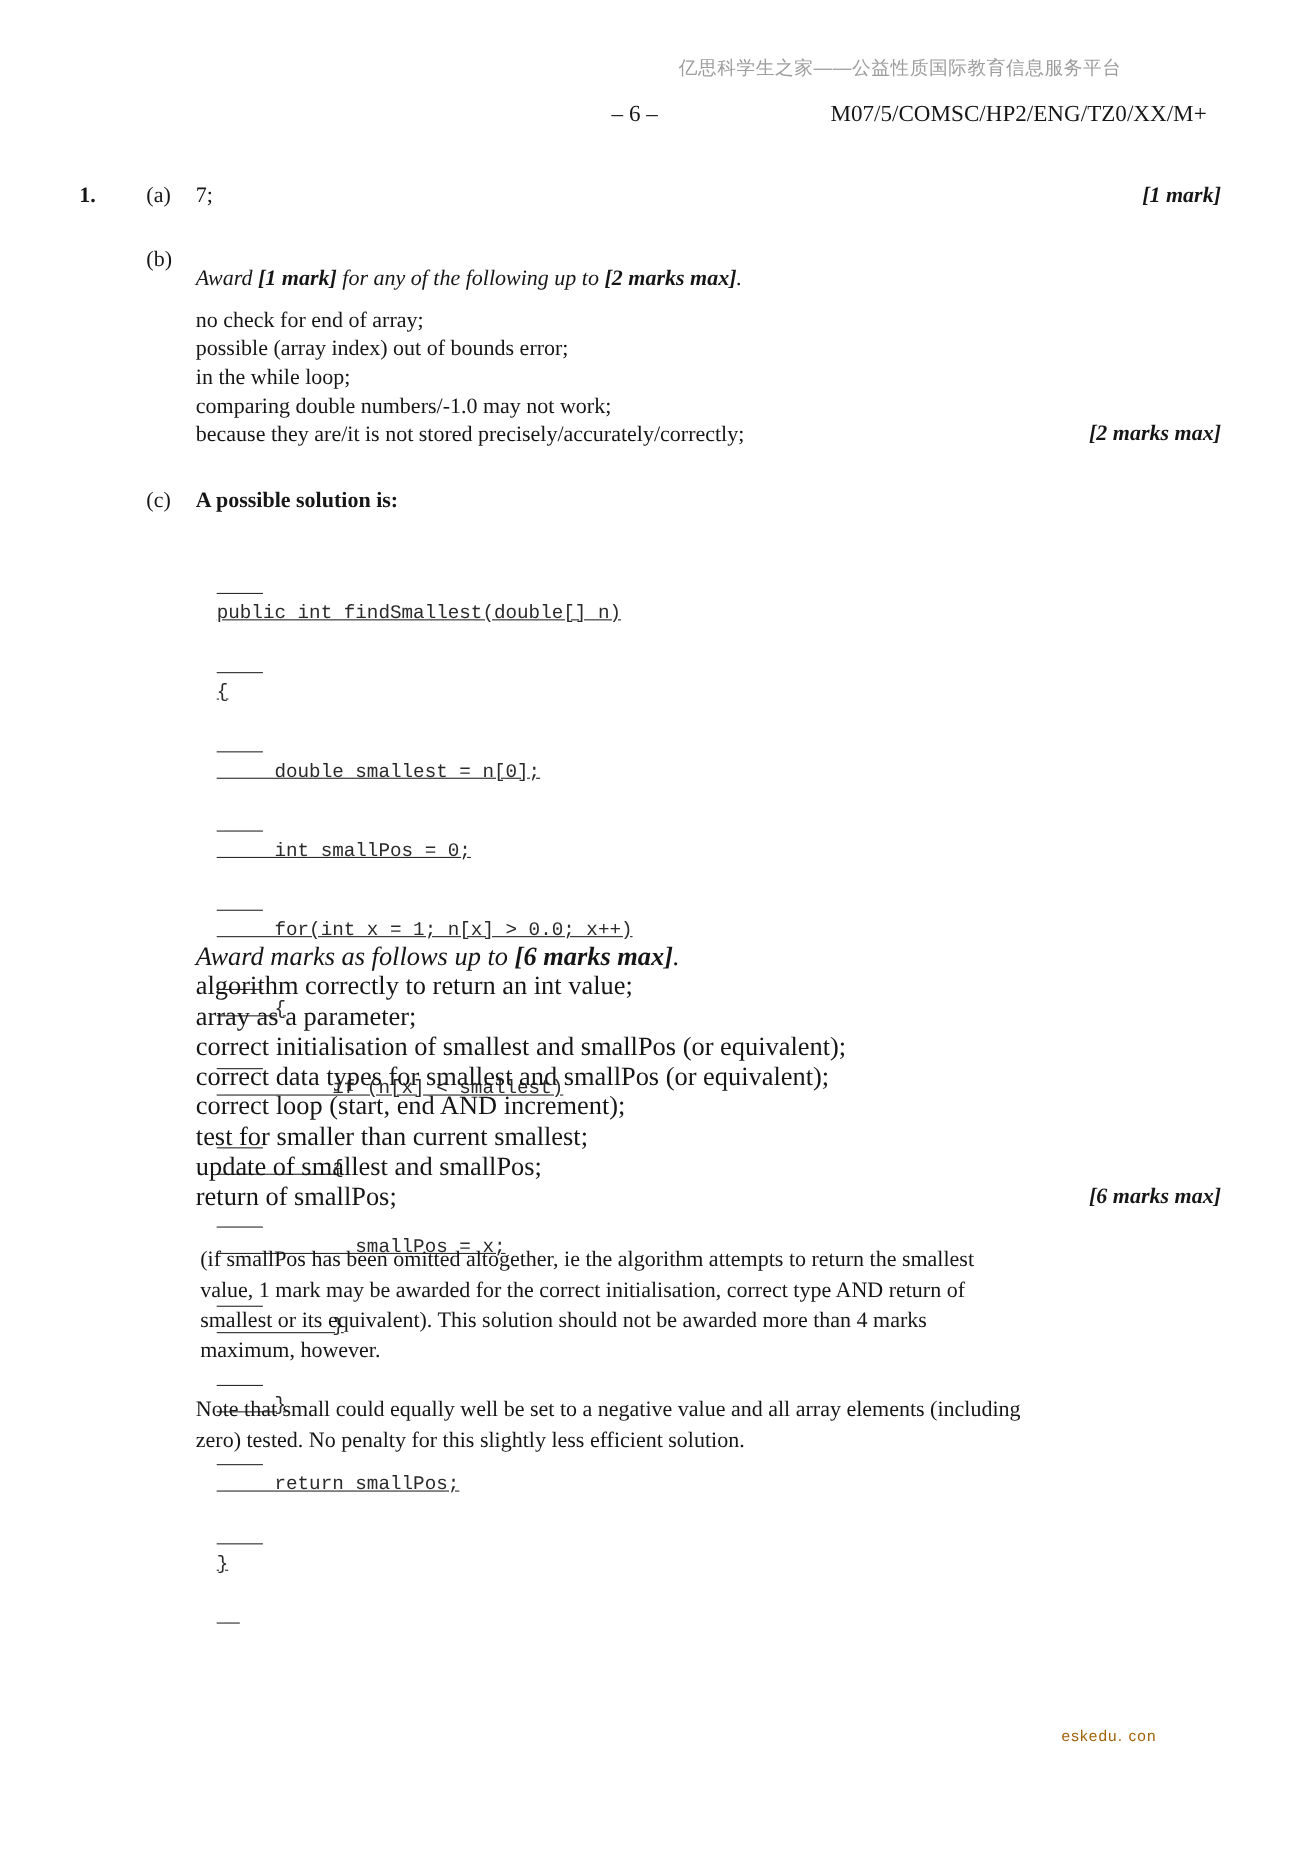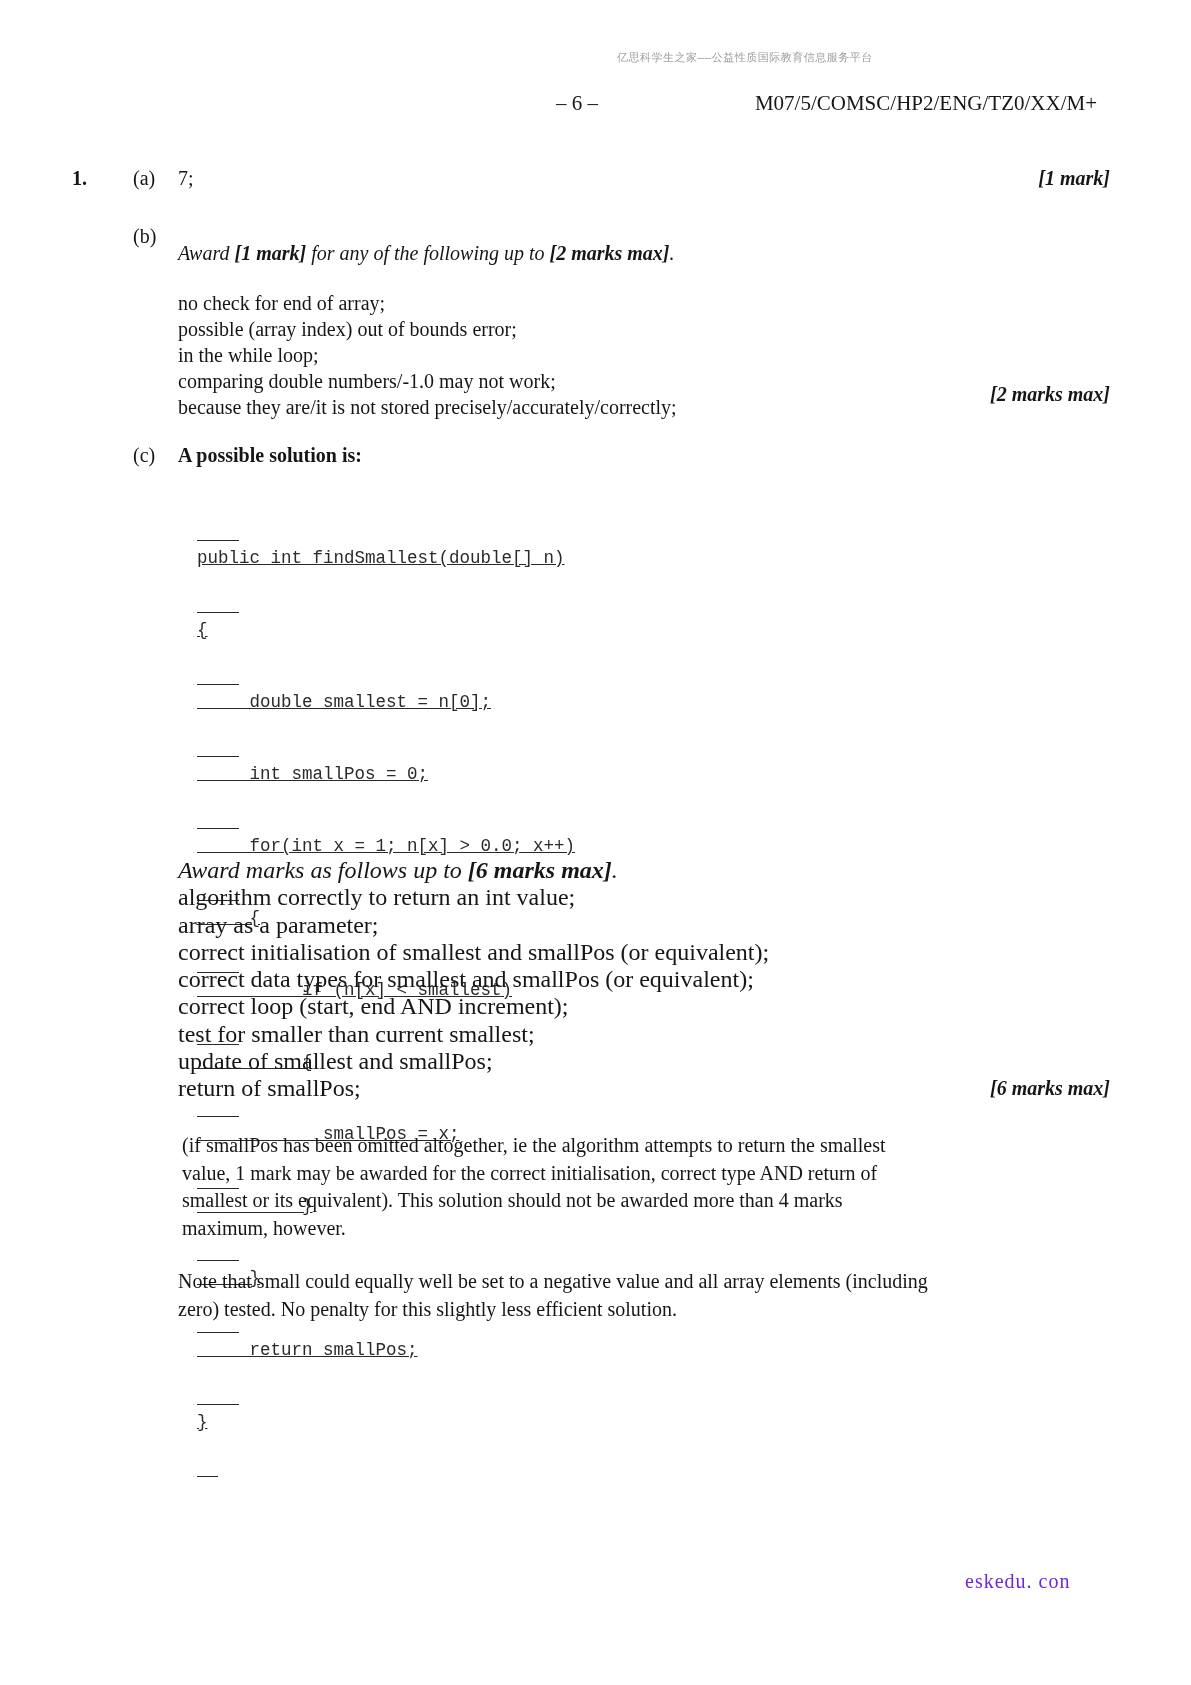--- a/index.html
+++ b/index.html
@@ -9,22 +9,22 @@
     height: 1685px;
     background: #ffffff;
     color: #161616;
     font-family: "Liberation Serif", serif;
     overflow: hidden;
     margin: 0 auto;
   }
   .abs { position: absolute; }
 
   .banner {
-    font-family: Liberation Mono, monospace;
-    font-size: 11px;
+    font-family: Liberation Sans, sans-serif;
+    font-size: 17px;
     color: #9d9d9d;
     letter-spacing: 0.5px;
   }
   .hdr { font-size: 21px; line-height: 27px; }
 
   .body-text { font-size: 20px; line-height: 27px; }
   .qnum { font-weight: bold; }
 
   .list-b { font-size: 20px; line-height: 26px; }
   .crit-block { font-size: 24px; line-height: 27.3px; }
@@ -42,23 +42,23 @@
   .code {
     font-family: "Liberation Mono", "DejaVu Sans Mono", monospace;
     font-size: 17.5px;
     line-height: 24px;
     white-space: pre;
     color: #2a2a2a;
     text-decoration: underline;
   }
 
   .footer {
-    font-family: Liberation Serif, serif;
-    font-size: 20px;
-    color: #6d28d9;
+    font-family: Liberation Sans, sans-serif;
+    font-size: 14px;
+    color: #a16207;
     letter-spacing: 1px;
   }
 </style>
 </head>
 <body>
 
 <div class="page">
 
   <div class="abs banner" style="left:617px; top:50px;">亿思科学生之家——公益性质国际教育信息服务平台</div>
 
@@ -69,21 +69,21 @@
   <div class="abs body-text qnum" style="left:72px; top:165px;">1.</div>
   <div class="abs body-text" style="left:133px; top:165px;">(a)</div>
   <div class="abs body-text" style="left:178px; top:165px;">7;</div>
   <div class="abs marks" style="right:81px; top:165px;">[1 mark]</div>
 
   <div class="abs body-text" style="left:133px; top:223px;">(b)</div>
   <div class="abs body-text" style="left:178px; top:240px;">
     <span class="it">Award </span><span class="bold-it">[1 mark]</span><span class="it"> for any of the following up to </span><span class="bold-it">[2 marks max]</span><span class="it">.</span>
   </div>
 
-  <div class="abs list-b" style="left:178px; top:290px;">
+  <div class="abs list-b" style="left:178px; top:278px;">
     <div>no check for end of array;</div>
     <div>possible (array index) out of bounds error;</div>
     <div>in the while loop;</div>
     <div>comparing double numbers/-1.0 may not work;</div>
     <div>because they are/it is not stored precisely/accurately/correctly;</div>
   </div>
   <div class="abs marks" style="right:81px; top:381px;">[2 marks max]</div>
 
   <div class="abs body-text" style="left:133px; top:442px;">(c)</div>
   <div class="abs body-text" style="left:178px; top:442px;font-weight:bold;">A possible solution is:</div>

